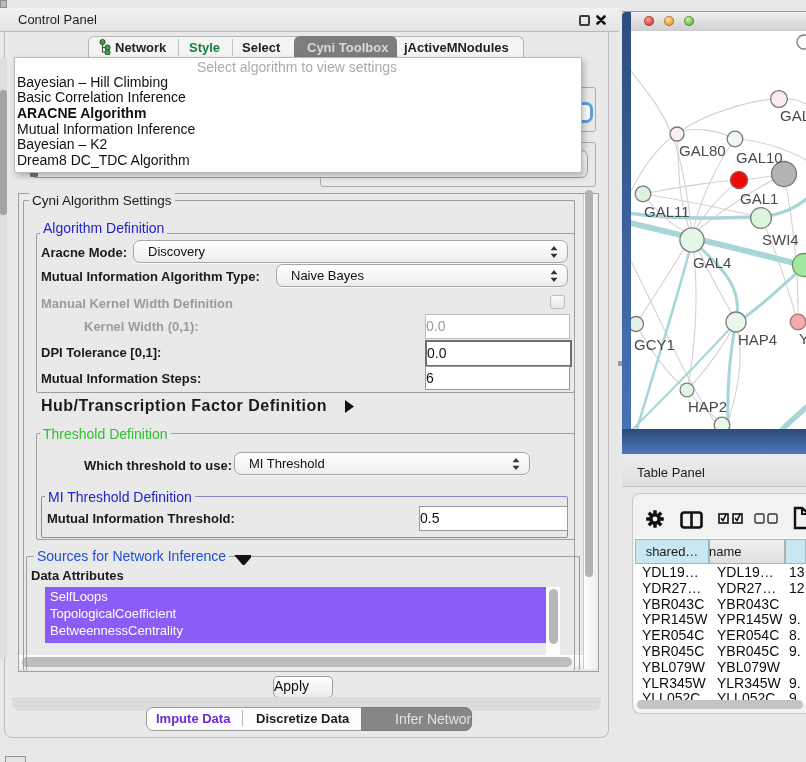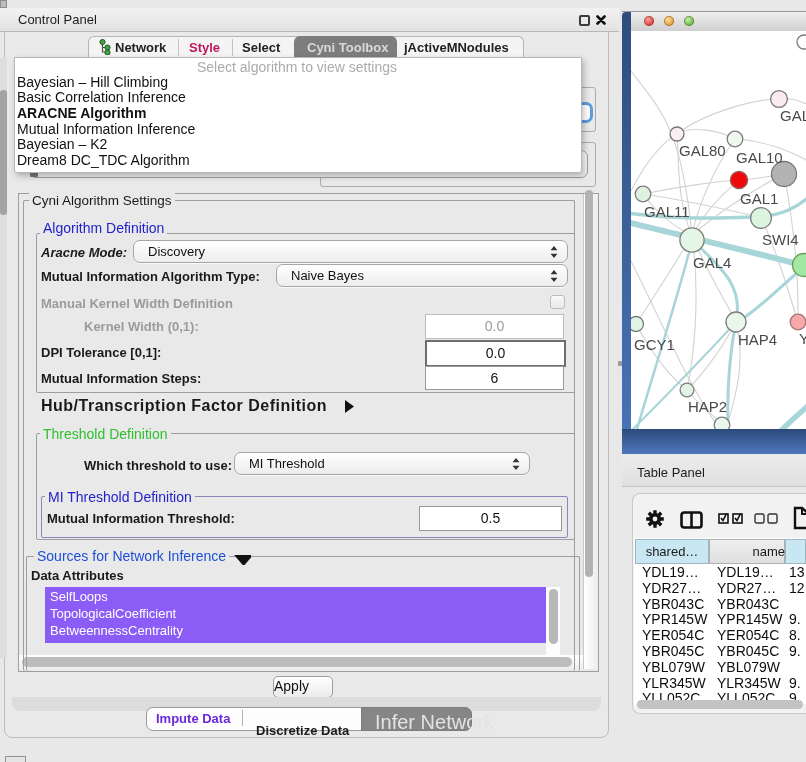--- a/index.html
+++ b/index.html
@@ -7,21 +7,21 @@
        background:#e8e8e8;font-family:"Liberation Sans", sans-serif;}
   .abs{position:absolute;}
   .lbl{font-size:13px;font-weight:bold;color:#1a1a1a;white-space:nowrap;}
   .dis{color:#9b9b9b;}
   .combo{position:absolute;border:1px solid #a6a6a6;border-radius:7px;
      background:linear-gradient(#ffffff,#f4f4f4 60%,#ededed);
      box-shadow:0 1px 0 rgba(255,255,255,.7);}
   .combo .ctext{position:absolute;left:14px;top:3px;font-size:13px;color:#111;}
   .spin{position:absolute;right:9px;top:50%;transform:translateY(-50%);width:8px;height:12px;}
   .inp{position:absolute;background:#fff;font-size:14px;color:#111;
-       text-align:center;line-height:23px;}
+       text-align:left;line-height:23px;padding-right:6px;}
   .gbox{position:absolute;border:1px solid #9e9e9e;border-radius:2px;}
   .gtitle{position:absolute;top:-8px;background:#e9e9e9;padding:0 3px;font-size:13px;white-space:nowrap;}
 </style>
 </head>
 <body>
 
 <div class="abs" style="left:4px;top:8px;width:603px;height:728px;border:1px solid #bdbdbd;border-radius:8px;background:#e9e9e9;"></div>
 
 <div class="abs" style="left:0px;top:8px;width:619px;height:23px;background:linear-gradient(#f2f2f2,#e2e2e2);border-bottom:1px solid #b9b9b9;"></div>
 <div class="abs" style="left:18px;top:12px;font-size:13px;color:#1d1d1d;">Control Panel</div>
@@ -39,21 +39,21 @@
 <div class="abs" style="left:178px;top:39px;width:1px;height:17px;background:#c2c2c2;"></div>
 <div class="abs" style="left:232px;top:39px;width:1px;height:17px;background:#c2c2c2;"></div>
 <div class="abs" style="left:294px;top:36px;width:103px;height:22px;background:#7d7d7d;border-radius:6px 6px 0 0;"></div>
 <svg class="abs" style="left:98px;top:38px;" width="13" height="17" viewBox="0 0 13 17">
  <path d="M4.5 5 V14 H8.5 M4.5 9.5 H8.5" stroke="#4d4d4d" stroke-width="1.2" fill="none"></path>
  <circle cx="4.5" cy="4" r="2.6" fill="#43a047" stroke="#1b5e20" stroke-width="1"></circle>
  <circle cx="9.5" cy="9.5" r="2.6" fill="#43a047" stroke="#1b5e20" stroke-width="1"></circle>
  <circle cx="9.5" cy="14.5" r="2.6" fill="#43a047" stroke="#1b5e20" stroke-width="1"></circle>
 </svg>
 <div class="abs" style="left:115px;top:40px;font-size:13px;font-weight:bold;color:#222;">Network</div>
-<div class="abs" style="left:189px;top:40px;font-size:13px;font-weight:bold;color:#be185d;">Style</div>
+<div class="abs" style="left:189px;top:40px;font-size:13px;font-weight:bold;color:#15803d;">Style</div>
 <div class="abs" style="left:242px;top:40px;font-size:13px;font-weight:bold;color:#222;">Select</div>
 <div class="abs" style="left:307px;top:40px;font-size:13px;font-weight:bold;color:#d9d9d9;">Cyni Toolbox</div>
 <div class="abs" style="left:404px;top:40px;font-size:13px;font-weight:bold;color:#222;">jActiveMNodules</div>
 
 <div class="abs" style="left:320px;top:87px;width:274px;height:43px;border:1px solid #ababab;border-radius:3px;"></div>
 <div class="abs" style="left:320px;top:142px;width:274px;height:43px;border:1px solid #ababab;border-radius:3px;"></div>
 <div class="abs" style="left:570px;top:102px;width:17px;height:15px;border:3px solid #5d9ddd;border-radius:7px;background:#fff;"></div>
 <div class="abs" style="left:29px;top:150px;width:557px;height:26px;border:1px solid #a0a0a0;border-radius:7px;background:linear-gradient(#fdfdfd,#ececec);"></div>
 <div class="abs" style="left:30px;top:170px;width:8px;height:7px;background:#777;border-radius:1px;"></div>
 
@@ -63,21 +63,21 @@
 <div class="abs" style="left:585px;top:190px;width:8px;height:387px;background:#b2b2b2;border-radius:4px;"></div>
 
 <div class="abs" style="left:19px;top:655px;width:564px;height:15px;background:linear-gradient(#ffffff,#ececec);"></div>
 <div class="abs" style="left:22px;top:657px;width:550px;height:10px;background:#bdbdbd;border-radius:5px;"></div>
 
 <div class="gbox" style="left:23px;top:200px;width:550px;height:470px;border-bottom:none;"></div>
 <div class="gtitle" style="left:29px;top:193px;font-size:13.5px;color:#1a1a1a;">Cyni Algorithm Settings</div>
 
 <div class="gbox" style="left:36px;top:233px;width:537px;height:158px;"></div>
 <div class="gtitle" style="left:40px;top:220px;font-size:14px;color:#2222cc;">Algorithm Definition</div>
-<div class="lbl" style="position:absolute;left:41px;top:245px;font-style:italic;">Aracne Mode:</div>
+<div class="lbl" style="position:absolute;left:41px;top:245px;">Aracne Mode:</div>
 <div class="combo" style="left:133px;top:240px;width:433px;height:21px;">
   <span class="ctext">Discovery</span>
   <svg class="spin" viewBox="0 0 9 14">
       <path d="M4.5 0 L8.5 5 L0.5 5 Z" fill="#333"></path>
       <path d="M4.5 14 L8.5 9 L0.5 9 Z" fill="#333"></path>
     </svg>
 </div>
 <div class="lbl" style="position:absolute;left:41px;top:269px;">Mutual Information Algorithm Type:</div>
 <div class="combo" style="left:276px;top:264px;width:290px;height:21px;">
   <span class="ctext">Naive Bayes</span>
@@ -128,22 +128,22 @@
 <div class="abs" style="left:549px;top:589px;width:9px;height:55px;background:#b8b8b8;border-radius:4.5px;"></div>
 
 <div class="abs" style="left:273px;top:676px;width:58px;height:20px;border:1px solid #9d9d9d;border-radius:5px;background:linear-gradient(#ffffff,#ebebeb);font-size:14px;color:#111;line-height:19px;">Apply</div>
 
 <div class="abs" style="left:12px;top:697px;width:589px;height:14px;background:#dcdcdc;border-radius:0 0 8px 8px;"></div>
 
 <div class="abs" style="left:146px;top:707px;width:323px;height:22px;background:#fdfdfd;border:1px solid #9a9a9a;border-radius:7px;"></div>
 <div class="abs" style="left:242px;top:710px;width:1px;height:16px;background:#b5b5b5;"></div>
 <div class="abs" style="left:361px;top:707px;width:109px;height:22px;background:#868686;border-radius:0 7px 7px 0;border:1px solid #7c7c7c;"></div>
 <div class="abs" style="left:156px;top:711px;font-size:13px;font-weight:bold;color:#6d28d9;">Impute Data</div>
-<div class="abs" style="left:256px;top:711px;font-size:13px;font-weight:bold;color:#1c1c1c;margin-top:12px;">Discretize Data</div>
-<div class="abs" style="left:375px;top:711px;font-size:20px;color:#e3e3e3;">Infer Network</div>
+<div class="abs" style="left:256px;top:711px;font-size:13px;font-weight:bold;color:#1c1c1c;">Discretize Data</div>
+<div class="abs" style="left:395px;top:711px;font-size:14px;color:#e3e3e3;">Infer Network</div>
 
 <div class="abs" style="left:5px;top:756px;width:19px;height:10px;border:1px solid #919191;background:#e4e4e4;"></div>
 
 <div class="abs" style="left:14px;top:57px;width:566px;height:114px;background:#fff;border:1px solid #b8b8b8;border-radius:0 0 3px 3px;box-shadow:2px 3px 6px rgba(0,0,0,0.25);"></div>
 <div class="abs" style="left:14px;top:59px;width:566px;text-align:center;font-size:14px;color:#ababab;">Select algorithm to view settings</div>
 <div class="abs" style="left:17px;top:74.5px;width:560px;font-size:14px;color:#111;line-height:15.7px;">
 Bayesian – Hill Climbing<br>
 Basic Correlation Inference<br>
 <b>ARACNE Algorithm</b><br>
 Mutual Information Inference<br>
@@ -255,21 +255,21 @@
 <svg class="abs" style="left:793px;top:506px;" width="14" height="24" viewBox="0 0 14 24">
   <path d="M2 2 H9 L16 8 V22 H2 Z" fill="none" stroke="#111" stroke-width="2.4"></path>
   <path d="M9 2 V8 H15" fill="none" stroke="#111" stroke-width="2"></path>
 </svg>
 
 <div class="abs" style="left:634px;top:538px;width:172px;height:162px;background:#fff;overflow:hidden;"></div>
 <div class="abs" style="left:635px;top:539px;width:74px;height:25px;background:#c9e6f3;border:1px solid #9eb6c2;box-sizing:border-box;"></div>
 <div class="abs" style="left:709px;top:539px;width:76px;height:25px;background:linear-gradient(#efefef,#dfdfdf);border:1px solid #b0b0b0;box-sizing:border-box;"></div>
 <div class="abs" style="left:785px;top:539px;width:21px;height:25px;background:#c9e6f3;border:1px solid #9eb6c2;box-sizing:border-box;"></div>
 <div class="abs" style="left:635px;top:544px;width:74px;text-align:center;font-size:13px;color:#1a1a1a;">shared…</div>
-<div class="abs" style="left:709px;top:544px;width:76px;text-align:right;font-size:13px;color:#1a1a1a;">name</div>
+<div class="abs" style="left:709px;top:544px;width:76px;text-align:left;font-size:13px;color:#1a1a1a;">name</div>
 <div class="abs" style="left:642px;top:565px;font-size:14px;color:#0d0d0d;line-height:15.8px;">
 YDL19…<br>YDR27…<br>YBR043C<br>YPR145W<br>YER054C<br>YBR045C<br>YBL079W<br>YLR345W<br>YLL052C</div>
 <div class="abs" style="left:717px;top:565px;font-size:14px;color:#0d0d0d;line-height:15.8px;">
 YDL19…<br>YDR27…<br>YBR043C<br>YPR145W<br>YER054C<br>YBR045C<br>YBL079W<br>YLR345W<br>YLL052C</div>
 <div class="abs" style="left:789px;top:565px;font-size:14px;color:#0d0d0d;line-height:15.8px;">
 13<br>12<br><br>9.<br>8.<br>9.<br><br>9.<br>9.</div>
 <div class="abs" style="left:634px;top:700px;width:172px;height:4px;background:#fff;"></div>
 <div class="abs" style="left:637px;top:700px;width:166px;height:9px;background:#c3c3c3;border-radius:4.5px;"></div>
 
 <div class="abs" style="left:618px;top:361px;width:4px;height:5px;background:#9a9a9a;border-radius:1px;"></div>

